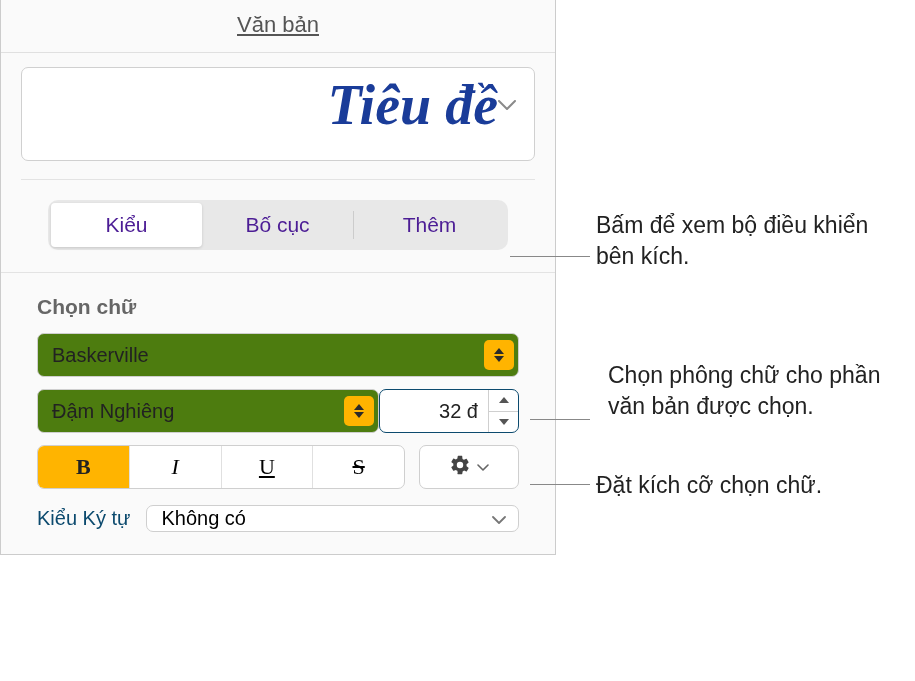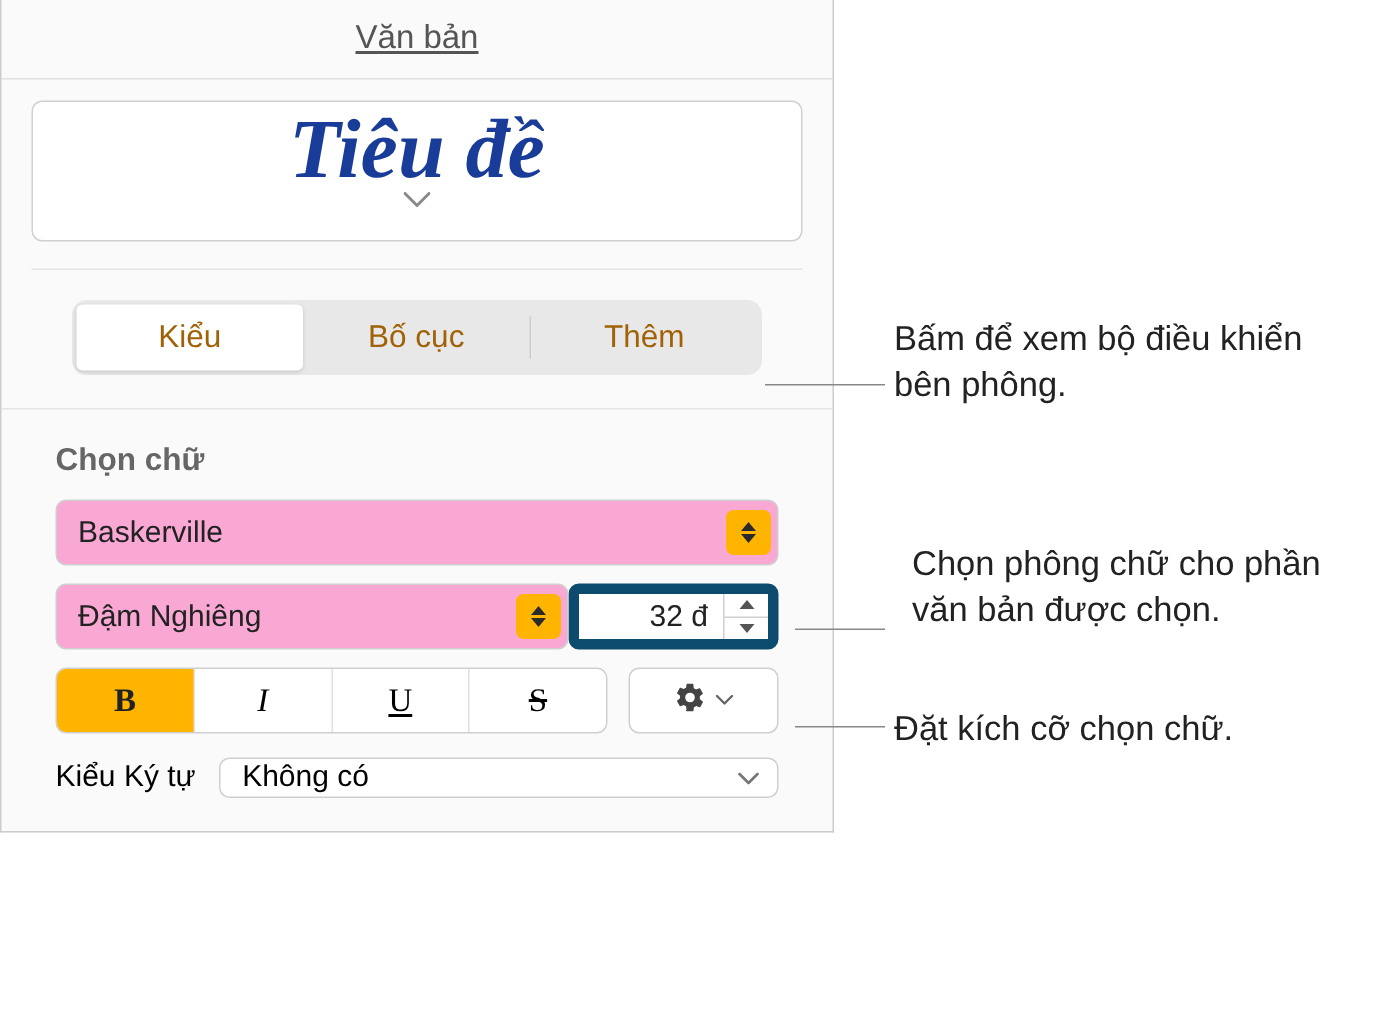--- a/index.html
+++ b/index.html
@@ -28,22 +28,21 @@
     .title-select {
       margin: 14px 20px 0;
       background: #fff;
       border: 1px solid #d0d0d0;
       border-radius: 7px;
       position: relative;
       padding: 10px 18px 28px;
       height: 94px;
       display: flex;
       align-items: center;
-      justify-content: center;
-      flex-direction: column;
+      justify-content: flex-end;
     }
     .title-text {
       font-family: Baskerville, Georgia, serif;
       font-weight: 700;
       font-style: italic;
       color: #1a3c99;
       font-size: 56px;
       line-height: 1;
     }
     .chev {
@@ -68,21 +67,21 @@
       padding: 3px;
       width: 460px;
       height: 50px;
     }
     .seg-item {
       flex: 1;
       display: flex;
       align-items: center;
       justify-content: center;
       font-size: 21px;
-      color: #a16207;
+      color: #4c1d95;
       border-radius: 4px;
       cursor: pointer;
       position: relative;
     }
     .seg-item.active {
       background: #fff;
       box-shadow: 0 1px 3px rgba(0,0,0,0.15);
       font-weight: 500;
     }
     .seg-divider {
@@ -98,21 +97,21 @@
     .section {
       padding: 0 36px 22px;
     }
     .section-title {
       font-size: 21px;
       color: #666;
       font-weight: 600;
       margin-bottom: 14px;
     }
     .select {
-      background: #f9a8d4;
+      background: #4d7c0f;
       border: 1px solid #cfcfcf;
       border-radius: 7px;
       height: 44px;
       display: flex;
       align-items: center;
       padding: 0 4px 0 14px;
       font-size: 20px;
       color: #222;
       position: relative;
     }
@@ -141,21 +140,21 @@
     }
     .row2 {
       display: flex;
       margin-top: 12px;
       align-items: stretch;
     }
     .font-style { flex: 1; }
     .size-box {
       display: flex;
       background: #fff;
-      border: 7px solid #0c4a6e;
+      border: 1px solid #0c4a6e;
       border-radius: 7px;
       height: 44px;
       overflow: hidden;
       width: 140px;
     }
     .size-val {
       flex: 1;
       display: flex;
       align-items: center;
       justify-content: flex-end;
@@ -235,21 +234,21 @@
       cursor: pointer;
     }
     .row4 {
       display: flex;
       align-items: center;
       gap: 16px;
       margin-top: 16px;
     }
     .row4-label {
       font-size: 20px;
-      color: #000000;
+      color: #0c4a6e;
       flex: 0 0 auto;
     }
     .char-select {
       flex: 1;
       border: 1px solid #cfcfcf;
       border-radius: 7px;
       height: 27px;
       background: #fff;
       display: flex;
       align-items: center;
@@ -358,19 +357,19 @@
           <svg width="14" height="9" viewBox="0 0 14 9">
               <path d="M1 1 L7 7 L13 1" stroke="#777" stroke-width="1.8" fill="none" stroke-linecap="round" stroke-linejoin="round"></path>
             </svg>
         </span>
       </div>
     </div>
   </div>
 </div>
 
 <div class="leader" style="left:510px; top:256px; width:80px;"></div>
-<div class="callout" style="left:596px; top:210px; width:300px;">Bấm để xem bộ điều khiển bên phông.</div>
+<div class="callout" style="left:596px; top:210px; width:300px;">Bấm để xem bộ điều khiển bên kích.</div>
 
 <div class="leader" style="left:530px; top:419px; width:60px;"></div>
 <div class="callout" style="left:608px; top:360px; width:300px;">Chọn phông chữ cho phần văn bản được chọn.</div>
 
 <div class="leader" style="left:530px; top:484px; width:60px;"></div>
 <div class="callout" style="left:596px; top:470px; width:310px;">Đặt kích cỡ chọn chữ.</div>
 
 </body></html>

